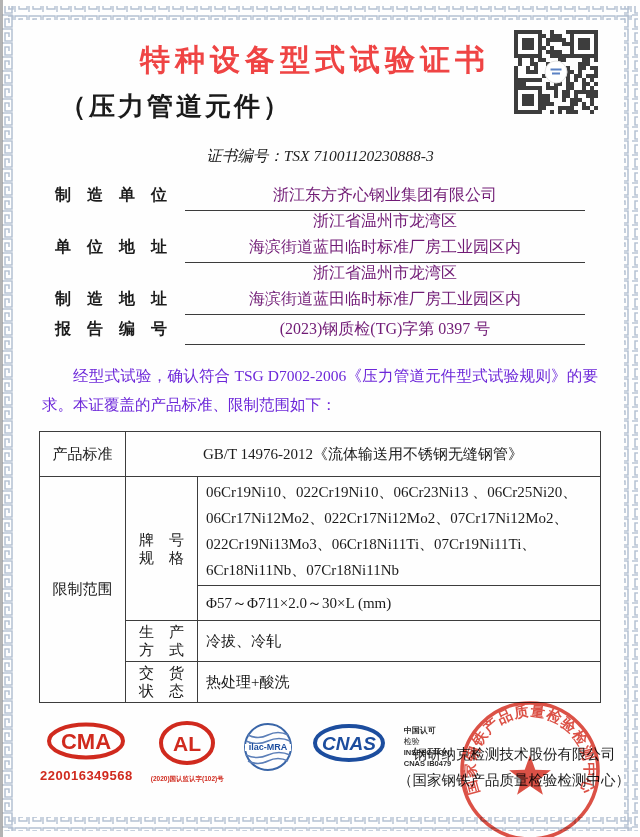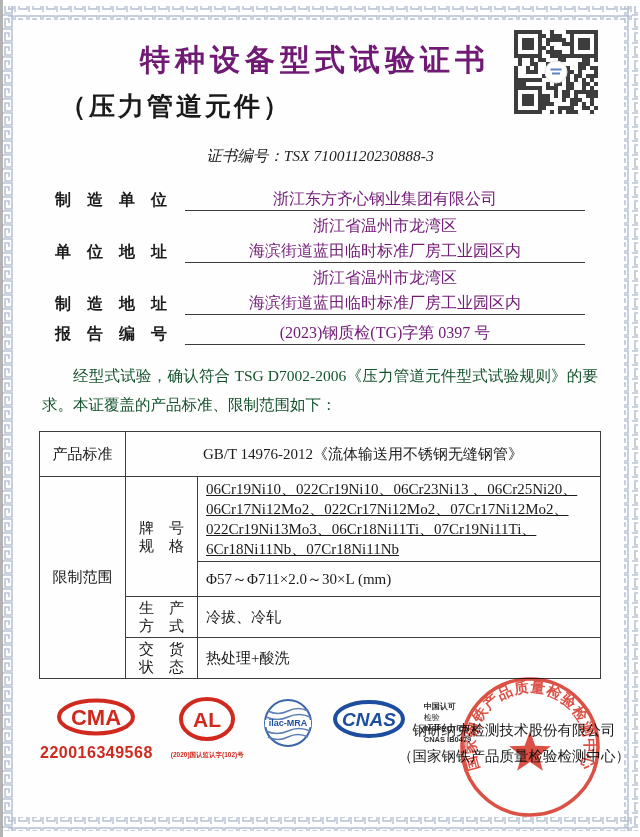--- a/index.html
+++ b/index.html
@@ -4,48 +4,48 @@
 <style>
   html,body{margin:0;padding:0;background:#e9e9e9;}
   .page{
     position:relative;width:640px;height:837px;background:#fefefe;
     font-family:"Liberation Serif","DejaVu Serif",serif;color:#222;
     overflow:hidden;margin:0 auto;
   }
   .scan-edge{position:absolute;left:0;top:0;width:3px;height:100%;background:#9a9a9a;opacity:.75;}
   .border-frame{position:absolute;left:0;top:0;pointer-events:none;}
   
-  .title{margin:40px 70px 0 60px;text-align:center;font-size:30px;font-weight:bold;letter-spacing:5px;color:#701a75;}
+  .title{margin:40px 70px 0 60px;text-align:center;font-size:30px;font-weight:bold;letter-spacing:5px;color:#ef4444;}
   .subtitle{margin:8px 70px 0 60px;font-size:26px;font-weight:bold;letter-spacing:3px;color:#1a1a1a;}
   .certno{margin-top:22px;text-align:center;font-size:15.5px;color:#1d1d1d;font-style:italic;}
   .qr{position:absolute;left:514px;top:30px;}
   
   .fields{margin:18px 55px 0 55px;}
-  .frow{display:flex;align-items:flex-end;height:26px;}
+  .frow{display:flex;height:26px;}
   .frow.gap{margin-top:4px;}
   .flabel{width:130px;flex:none;font-size:16px;font-weight:bold;color:#1c1c1c;white-space:nowrap;}
   .fval{flex:1;text-align:center;font-size:16px;color:#701a75;white-space:nowrap;}
   .uline{border-bottom:1.5px solid #3c3c3c;}
   
-  .statement{margin:16px 42px 0 42px;font-size:15.5px;line-height:29px;text-indent:2em;color:#14532d;text-align:justify;}
+  .statement{margin:16px 42px 0 42px;font-size:15.5px;line-height:29px;text-indent:2em;color:#6d28d9;text-align:justify;}
   
   table.spec{border-collapse:collapse;margin:12px auto 0 auto;width:562px;table-layout:fixed;}
   table.spec td{border:1.4px solid #3d3d3d;font-size:15px;color:#1b1b1b;padding:2px 8px;}
   td.lab{text-align:center;font-weight:normal;padding:2px 4px;}
   td.lab .l2{display:block;line-height:18px;}
   .c1{width:86px;} .c2{width:72px;}
   .std-row td{height:40px;text-align:center;}
-  .grades-cell{line-height:20px;padding:4px 10px;text-decoration:underline;}
+  .grades-cell{line-height:26px;padding:4px 10px;}
   .dim-row td{height:30px;}
   .pd-row td{height:36px;}
   
   .footer{position:relative;height:148px;margin-top:0;}
   .logos{position:absolute;left:40px;top:18px;display:flex;align-items:flex-start;gap:18px;}
   .logoblk{text-align:center;}
-  .cma-num{font-size:16px;font-weight:bold;color:#d02a1e;letter-spacing:.5px;font-family:"Liberation Sans",sans-serif;margin-top:1px;}
+  .cma-num{font-size:13px;font-weight:bold;color:#d02a1e;letter-spacing:.5px;font-family:"Liberation Sans",sans-serif;margin-top:1px;}
   .cal-cap{font-size:6.5px;font-weight:bold;color:#d02a1e;font-family:"Liberation Sans",sans-serif;margin-top:2px;white-space:nowrap;}
   .acc{font-family:"Liberation Sans",sans-serif;color:#2d2d2d;text-align:left;line-height:11px;padding-top:4px;}
   .acc .a1{font-size:8px;font-weight:bold;}
   .acc .a2{font-size:8px;}
   .acc .a3{font-size:7.5px;font-weight:bold;}
   .acc .a4{font-size:7.5px;font-weight:bold;}
   .issuer{position:absolute;right:4px;top:38px;width:244px;text-align:center;font-size:14.5px;line-height:26px;color:#1b1b1b;white-space:nowrap;}
   .stamp{position:absolute;left:448px;top:-8px;opacity:.88;mix-blend-mode:multiply;}
 </style>
 </head>

